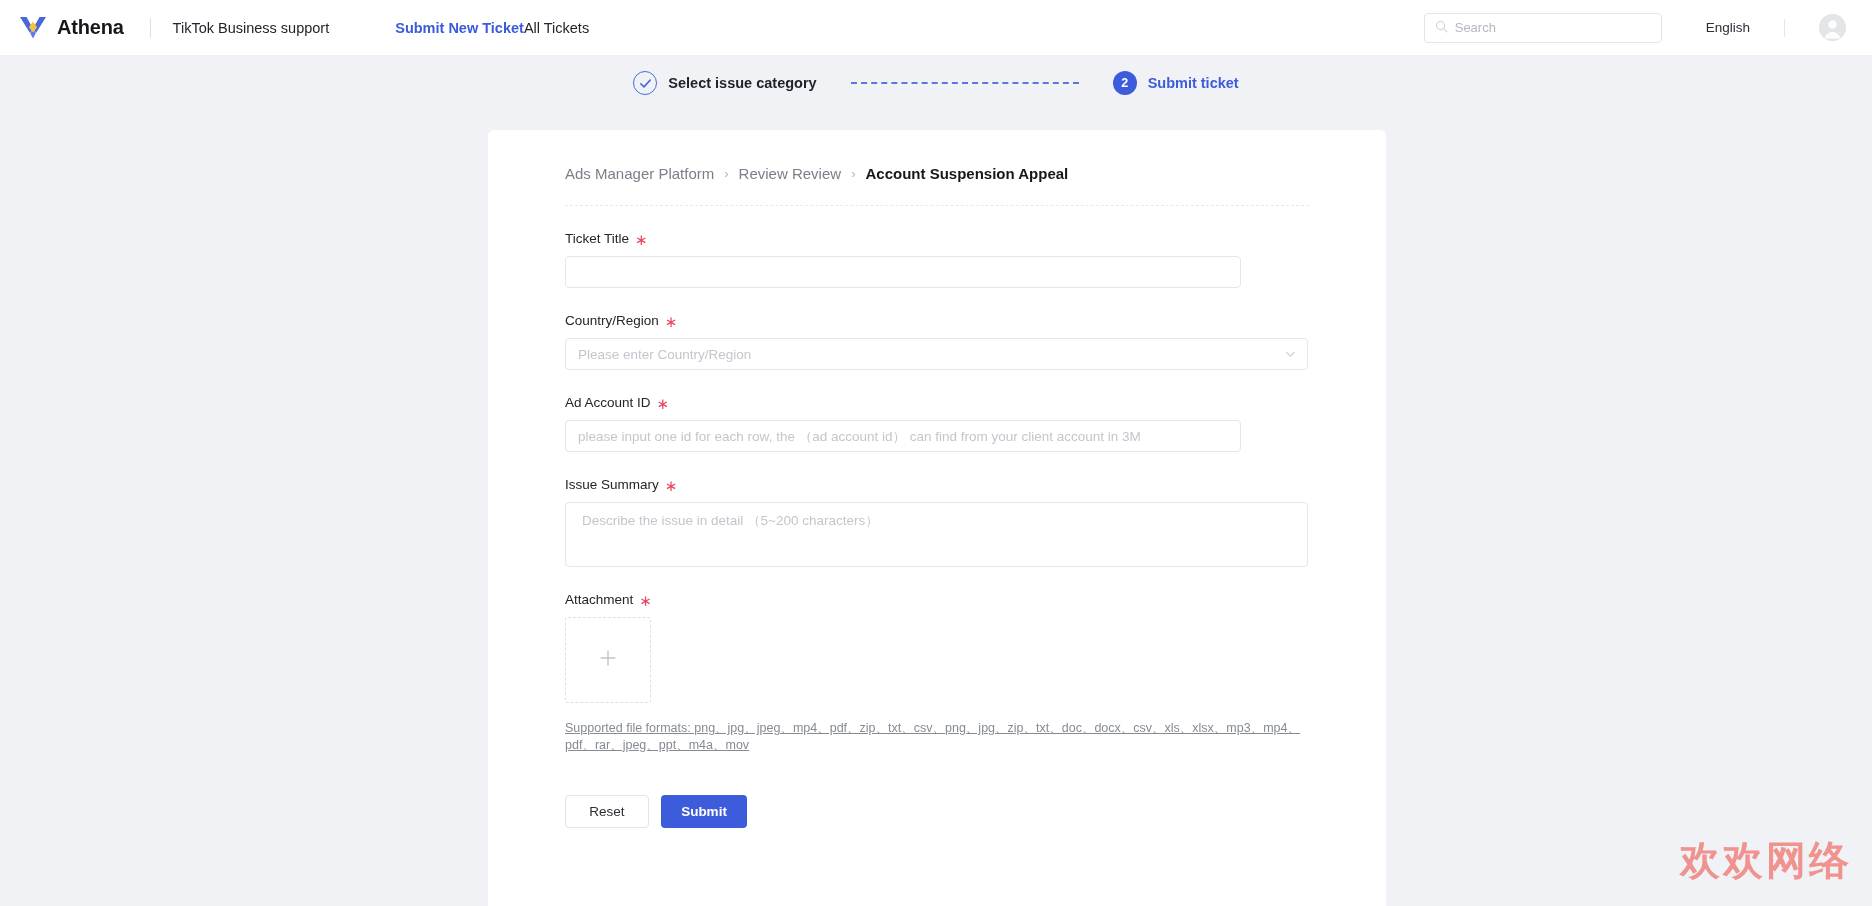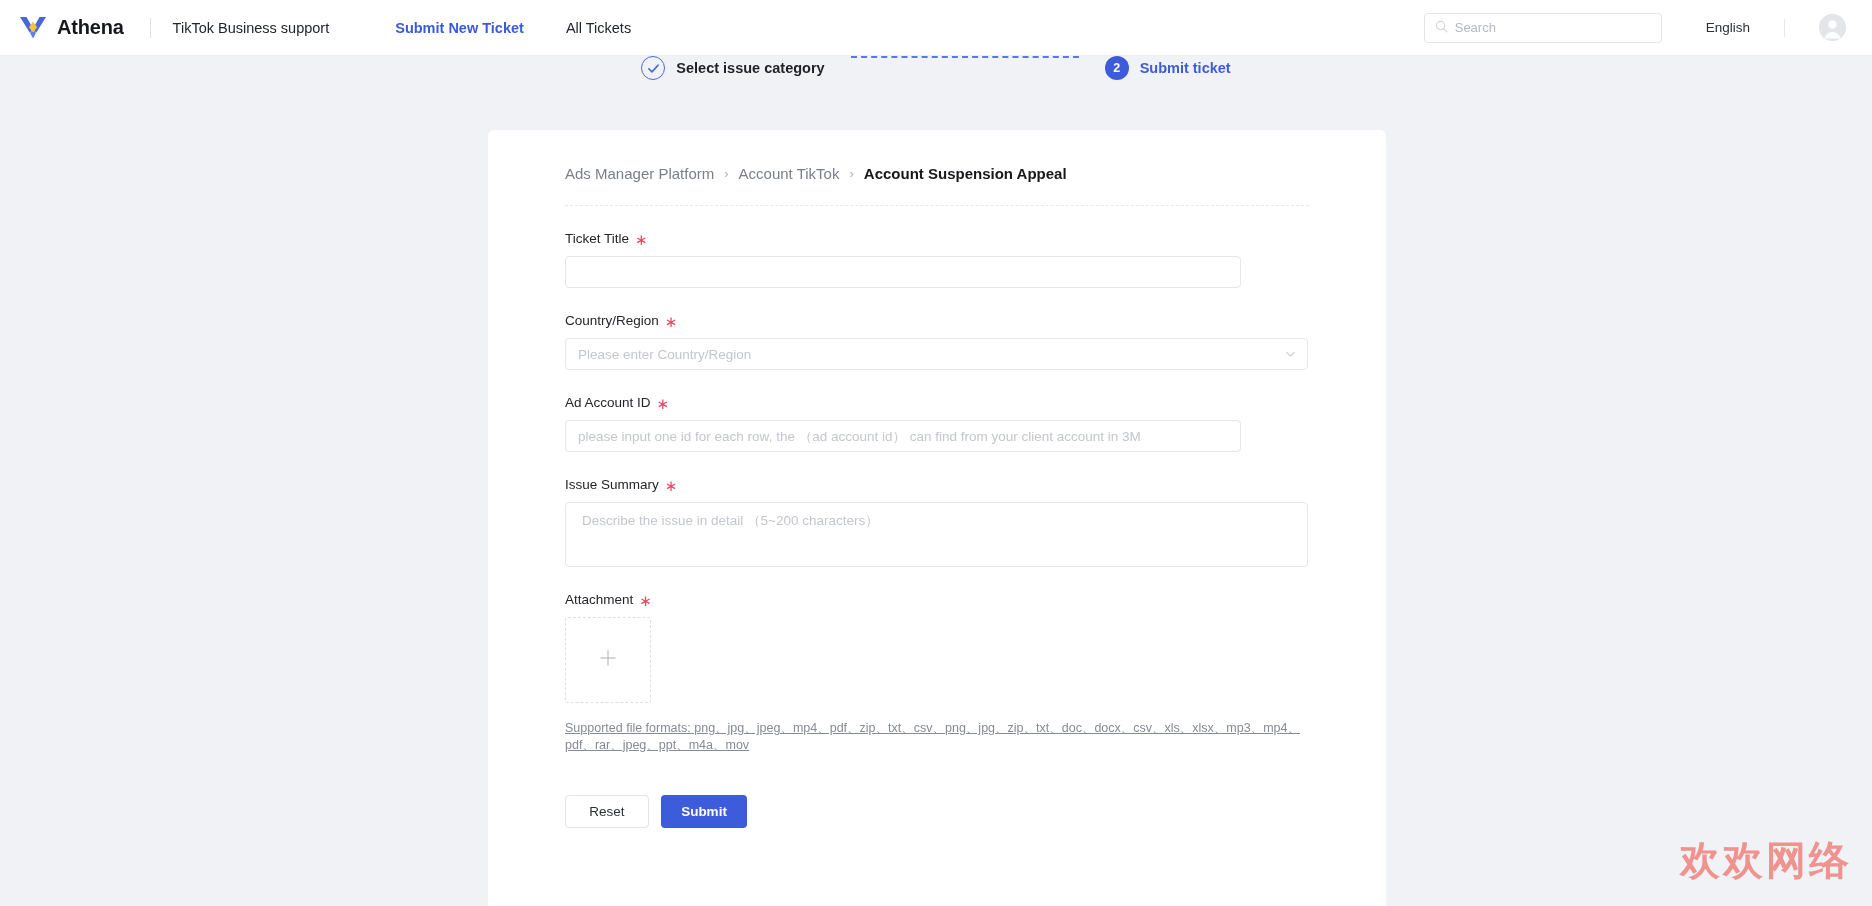--- a/index.html
+++ b/index.html
@@ -51,21 +51,21 @@
     margin: 0 22px 0 0;
   }
 
   .nav-product {
     font-size: 14.5px;
     color: #21242b;
     margin-right: 66px;
     white-space: nowrap;
   }
 
-  .nav-links { display: flex; align-items: center; gap: 42px; }
+  .nav-links { display: flex; align-items: center; }
   .nav-link {
     font-size: 14.5px;
     color: #21242b;
     white-space: nowrap;
     cursor: pointer;
   }
   .nav-link.active { color: #3a5bdb; font-weight: 700; }
 
   .header-right {
     margin-left: auto;
@@ -112,23 +112,23 @@
     justify-content: center;
     cursor: pointer;
     overflow: hidden;
   }
   .avatar svg { width: 27px; height: 27px; display: block; }
 
   
   .stepper {
     height: 54px;
     display: flex;
-    align-items: flex-start;
+    align-items: center;
     justify-content: center;
-    gap: 0;
+    gap: 8px;
   }
   .step { display: flex; align-items: center; gap: 11px; }
   .step-circle-done {
     width: 24px; height: 24px; border-radius: 50%;
     border: 1.5px solid #4b6bdc;
     display: flex; align-items: center; justify-content: center;
     flex: 0 0 auto;
   }
   .step-circle-done svg { width: 13px; height: 13px; }
   .step-circle-num {
@@ -372,21 +372,21 @@
     <span class="step-circle-num">2</span>
     <span class="step-label blue">Submit ticket</span>
   </div>
 </div>
 
 <div class="card">
 
   <div class="breadcrumb">
     <span class="crumb">Ads Manager Platform</span>
     <span class="crumb-sep">›</span>
-    <span class="crumb">Account TikTok</span>
+    <span class="crumb">Review Review</span>
     <span class="crumb-sep">›</span>
     <span class="crumb current">Account Suspension Appeal</span>
   </div>
 
   <div class="divider-dashed"></div>
 
   <div class="form">
 
     <div class="field">
       <div class="field-label">

